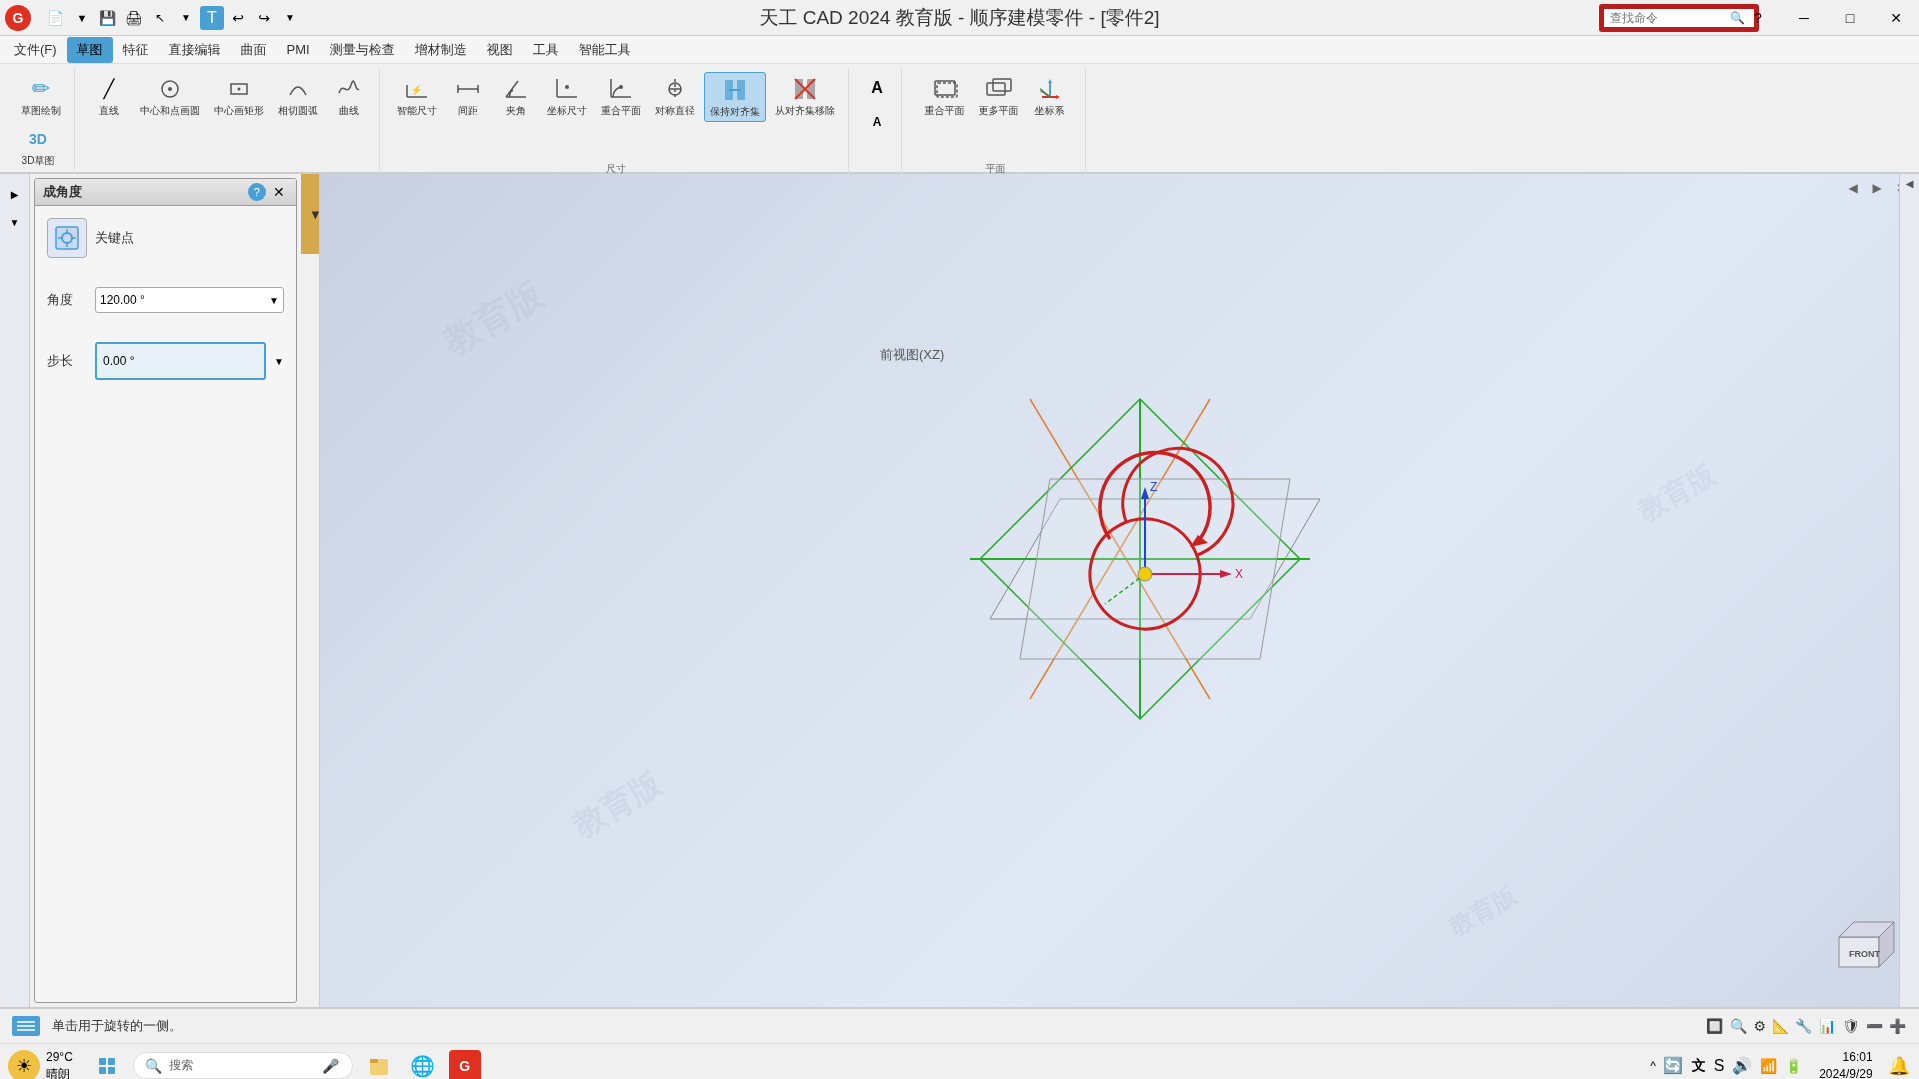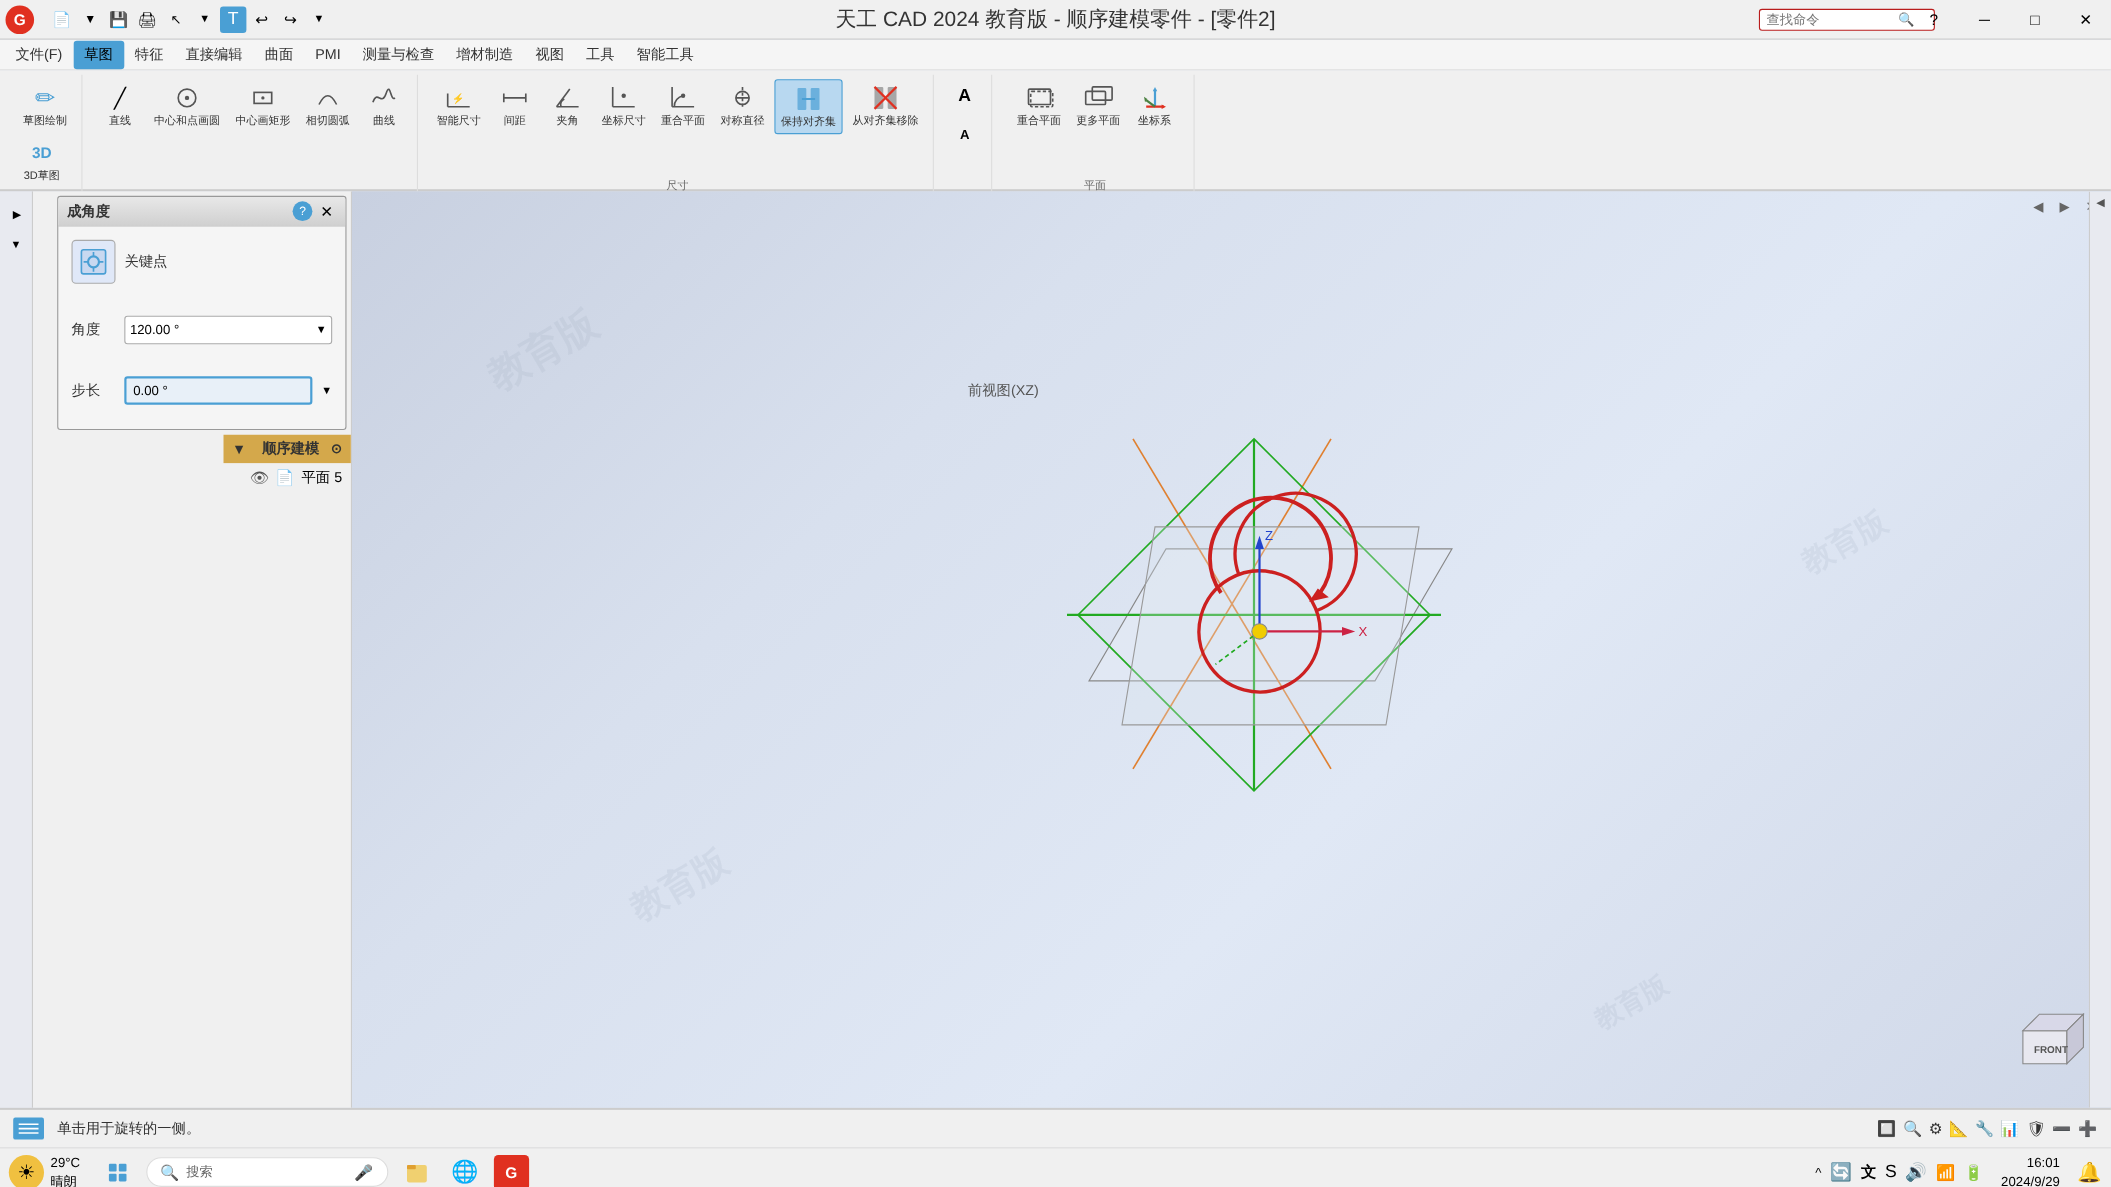--- a/index.html
+++ b/index.html
@@ -9,21 +9,21 @@
     #titlebar {
       height: 36px; background: #f0f0f0; display: flex; align-items: center;
       border-bottom: 1px solid #ccc; position: relative;
     }
     #titlebar .logo { width: 36px; height: 36px; display: flex; align-items: center; justify-content: center; }
     #titlebar .win-controls { position: absolute; right: 0; top: 0; display: flex; height: 36px; }
     #titlebar .win-btn { width: 46px; height: 36px; display: flex; align-items: center; justify-content: center; font-size: 14px; cursor: pointer; }
     #titlebar .title-center { position: absolute; left: 50%; transform: translateX(-50%); font-size: 19px; color: #333; }
     #titlebar .toolbar-icons { display: flex; align-items: center; gap: 2px; margin-left: 8px; }
     #titlebar .tb-icon { width: 24px; height: 24px; display: flex; align-items: center; justify-content: center; cursor: pointer; font-size: 14px; border-radius: 3px; }
-    #titlebar .search-box { position: absolute; right: 160px; display: flex; align-items: center; background: white; border: 1px solid #b91c1c; border-radius: 3px; padding: 2px 6px; width: 160px; }
+    #titlebar .search-box { position: absolute; right: 160px; display: flex; align-items: center; background: white; border: 5px solid #b91c1c; border-radius: 3px; padding: 2px 6px; width: 160px; }
     #titlebar .search-box input { border: none; outline: none; font-size: 12px; width: 120px; }
 
     
     #menubar {
       height: 28px; background: #f5f5f5; display: flex; align-items: center;
       border-bottom: 1px solid #ddd; padding-left: 4px;
     }
     #menubar .menu-item { padding: 4px 10px; cursor: pointer; font-size: 13px; color: #333; border-radius: 3px; }
     #menubar .menu-item.active { background: #4a9fd4; color: #000000; }
 
@@ -42,34 +42,34 @@
     .ribbon-btn .btn-label { font-size: 10px; color: #333; text-align: center; line-height: 1.2; margin-top: 2px; }
 
     
     #main { display: flex; height: calc(1079px - 36px - 28px - 110px - 36px - 36px); }
 
     
     #sidebar { width: 30px; background: #e8eaf0; border-right: 1px solid #ccc; display: flex; flex-direction: column; align-items: center; padding-top: 8px; gap: 4px; }
     .sidebar-icon { width: 24px; height: 24px; display: flex; align-items: center; justify-content: center; cursor: pointer; border-radius: 3px; font-size: 14px; }
 
     
-    #panel-container { width: 290px; background: #f0f0f0; border-right: 1px solid #ccc; display: flex; flex-direction: column; align-items: flex-end; }
+    #panel-container { width: 290px; background: #f0f0f0; border-right: 1px solid #ccc; display: flex; flex-direction: row; }
     #dialog-box { background: #f5f5f5; border: 1px solid #999; margin: 4px; border-radius: 3px; }
     #dialog-titlebar { background: linear-gradient(#e8e8e8, #d0d0d0); border-bottom: 1px solid #999; display: flex; align-items: center; padding: 4px 8px; border-radius: 3px 3px 0 0; }
     #dialog-titlebar .dialog-title { font-size: 13px; font-weight: bold; flex: 1; color: #333; }
     #dialog-titlebar .dialog-help { width: 18px; height: 18px; border-radius: 50%; background: #4a9fd4; color: white; display: flex; align-items: center; justify-content: center; font-size: 11px; cursor: pointer; margin-right: 4px; }
     #dialog-titlebar .dialog-close { width: 18px; height: 18px; cursor: pointer; display: flex; align-items: center; justify-content: center; font-size: 14px; }
     #dialog-content { padding: 12px; }
     .dialog-row { display: flex; align-items: center; margin-bottom: 12px; gap: 8px; }
     .dialog-icon-btn { width: 40px; height: 40px; background: #e0e8f8; border: 1px solid #aaa; border-radius: 4px; display: flex; align-items: center; justify-content: center; cursor: pointer; font-size: 18px; color: #4a9fd4; }
     .dialog-label { font-size: 13px; color: #333; }
     .dialog-field-row { display: flex; align-items: center; margin-bottom: 10px; gap: 8px; margin-top: 29px; }
     .dialog-field-label { width: 40px; font-size: 13px; color: #333; }
     .dialog-select { flex: 1; height: 26px; border: 1px solid #aaa; border-radius: 3px; background: white; padding: 2px 4px; font-size: 12px; display: flex; align-items: center; justify-content: space-between; cursor: pointer; }
-    .dialog-input { flex: 1; height: 26px; border: 2px solid #4a9fd4; border-radius: 3px; background: #e8f0f8; padding: 2px 6px; font-size: 12px; outline: none; }
+    .dialog-input { flex: 1; height: 38px; border: 2px solid #4a9fd4; border-radius: 3px; background: #e8f0f8; padding: 2px 6px; font-size: 12px; outline: none; }
 
     
     #tree-panel { flex: 1; overflow-y: auto; }
     .tree-header { background: #d4a84b; padding: 4px 8px; display: flex; align-items: center; justify-content: space-between; font-size: 13px; font-weight: bold; color: #333; cursor: pointer; }
     .tree-item { display: flex; align-items: center; padding: 4px 8px 4px 24px; gap: 6px; cursor: pointer; font-size: 13px; }
     .eye-icon { font-size: 14px; color: #555; }
 
     
     #canvas-area { flex: 1; position: relative; overflow: hidden; background: linear-gradient(135deg, #c8d0e0 0%, #d8e0ee 30%, #e0e8f5 60%, #d0d8e8 100%); }
 

